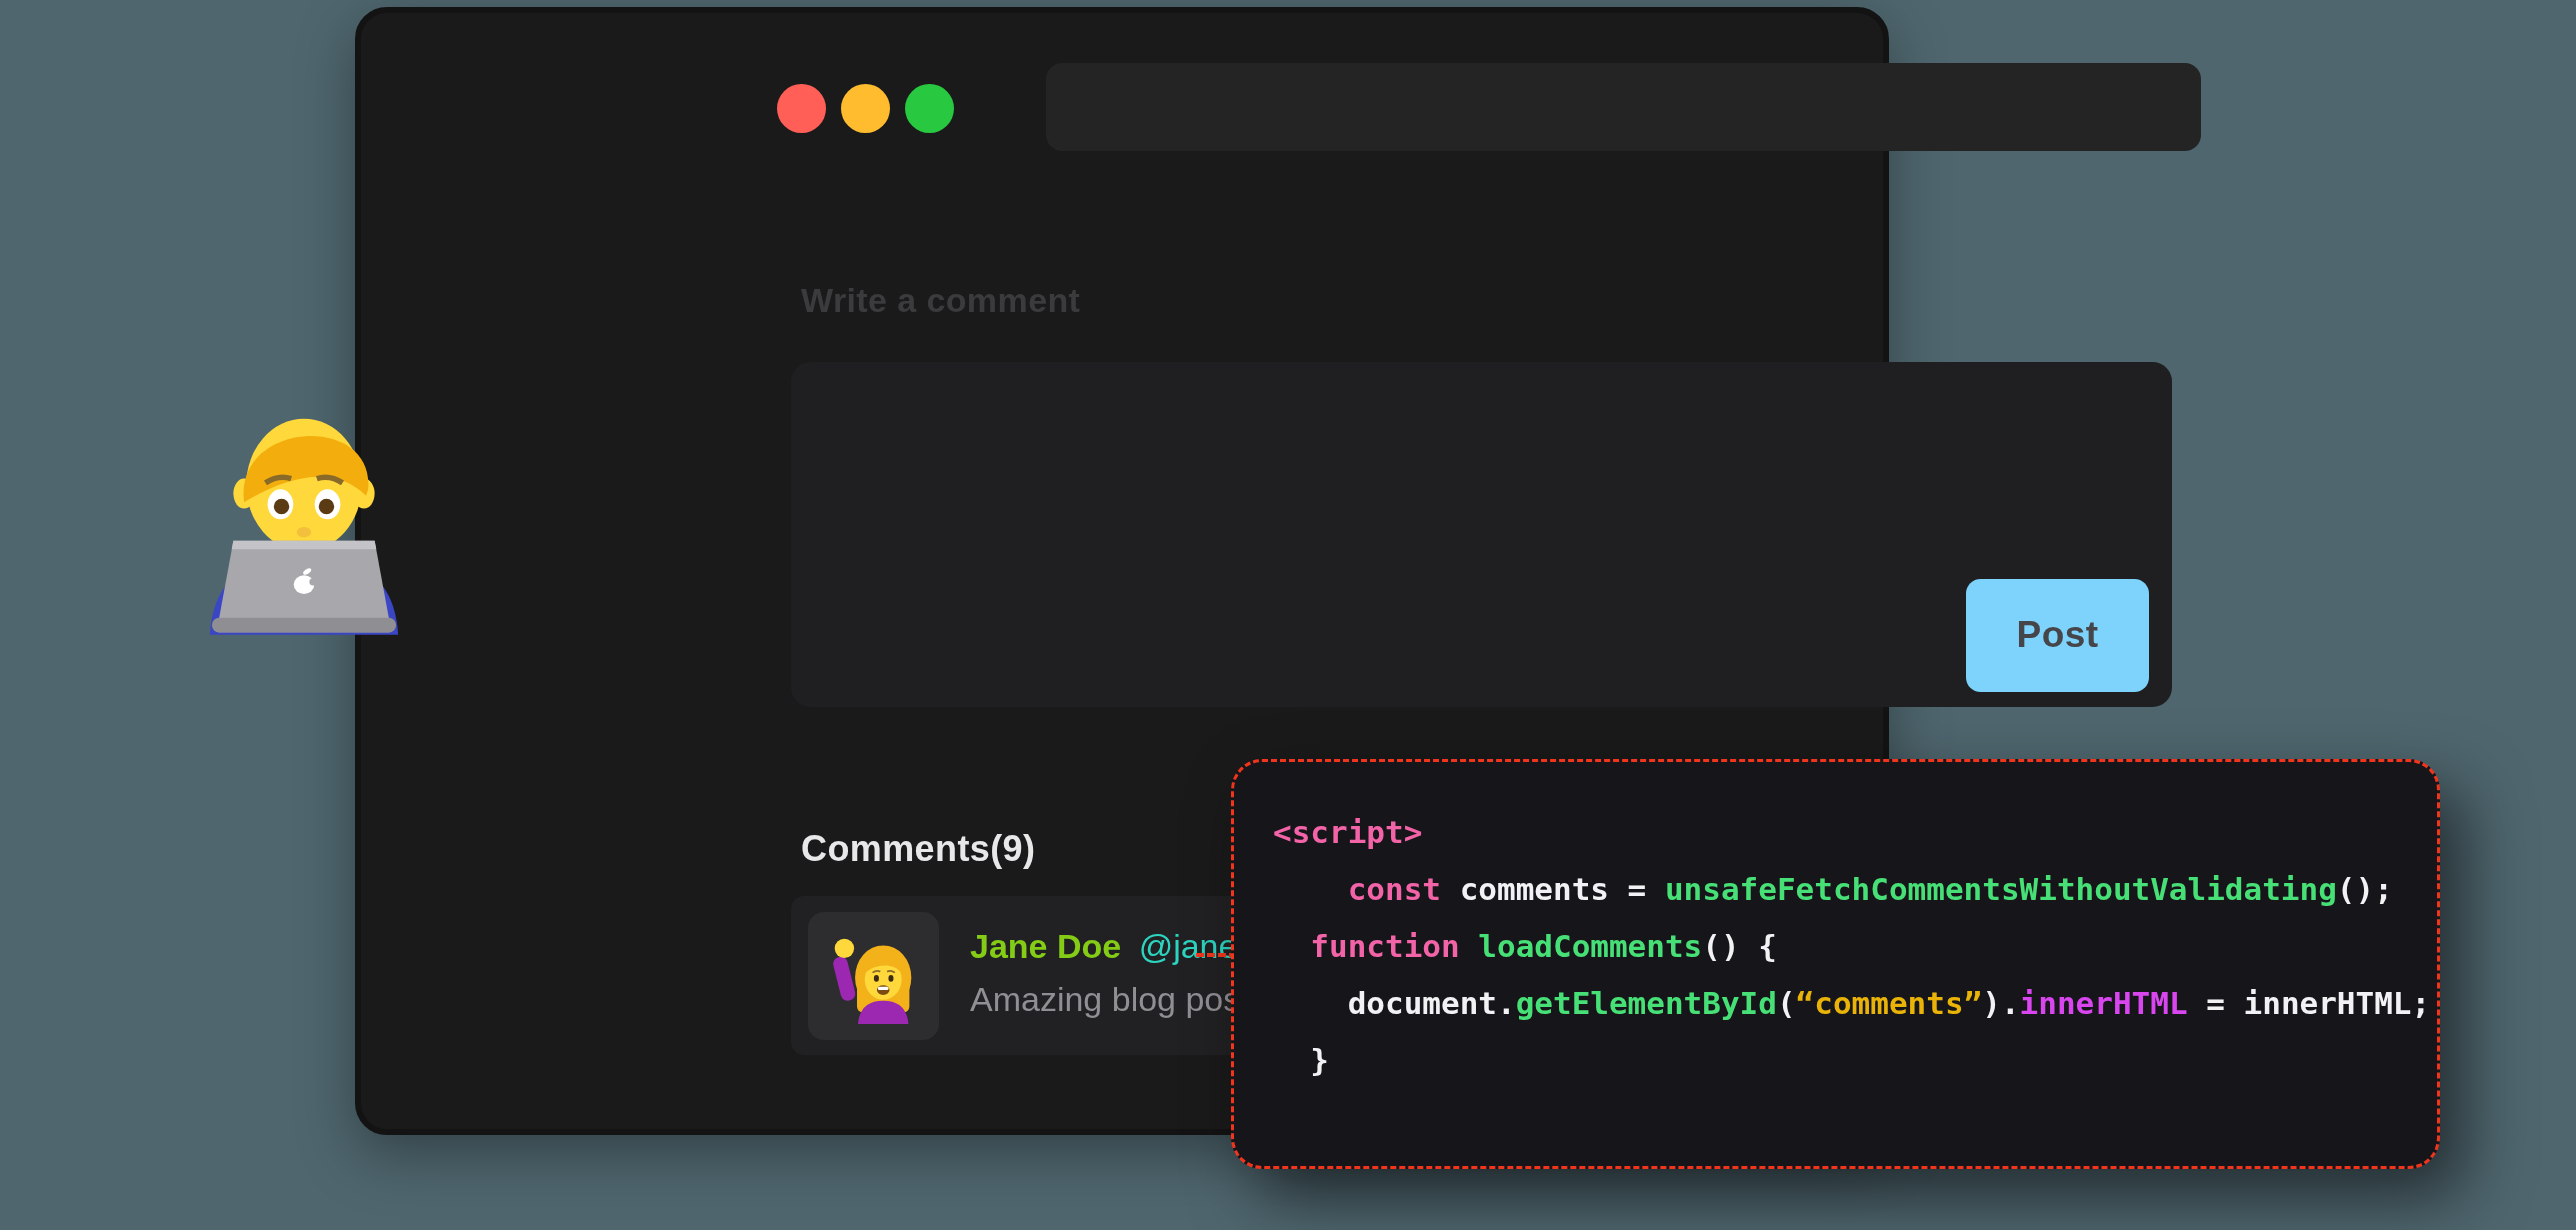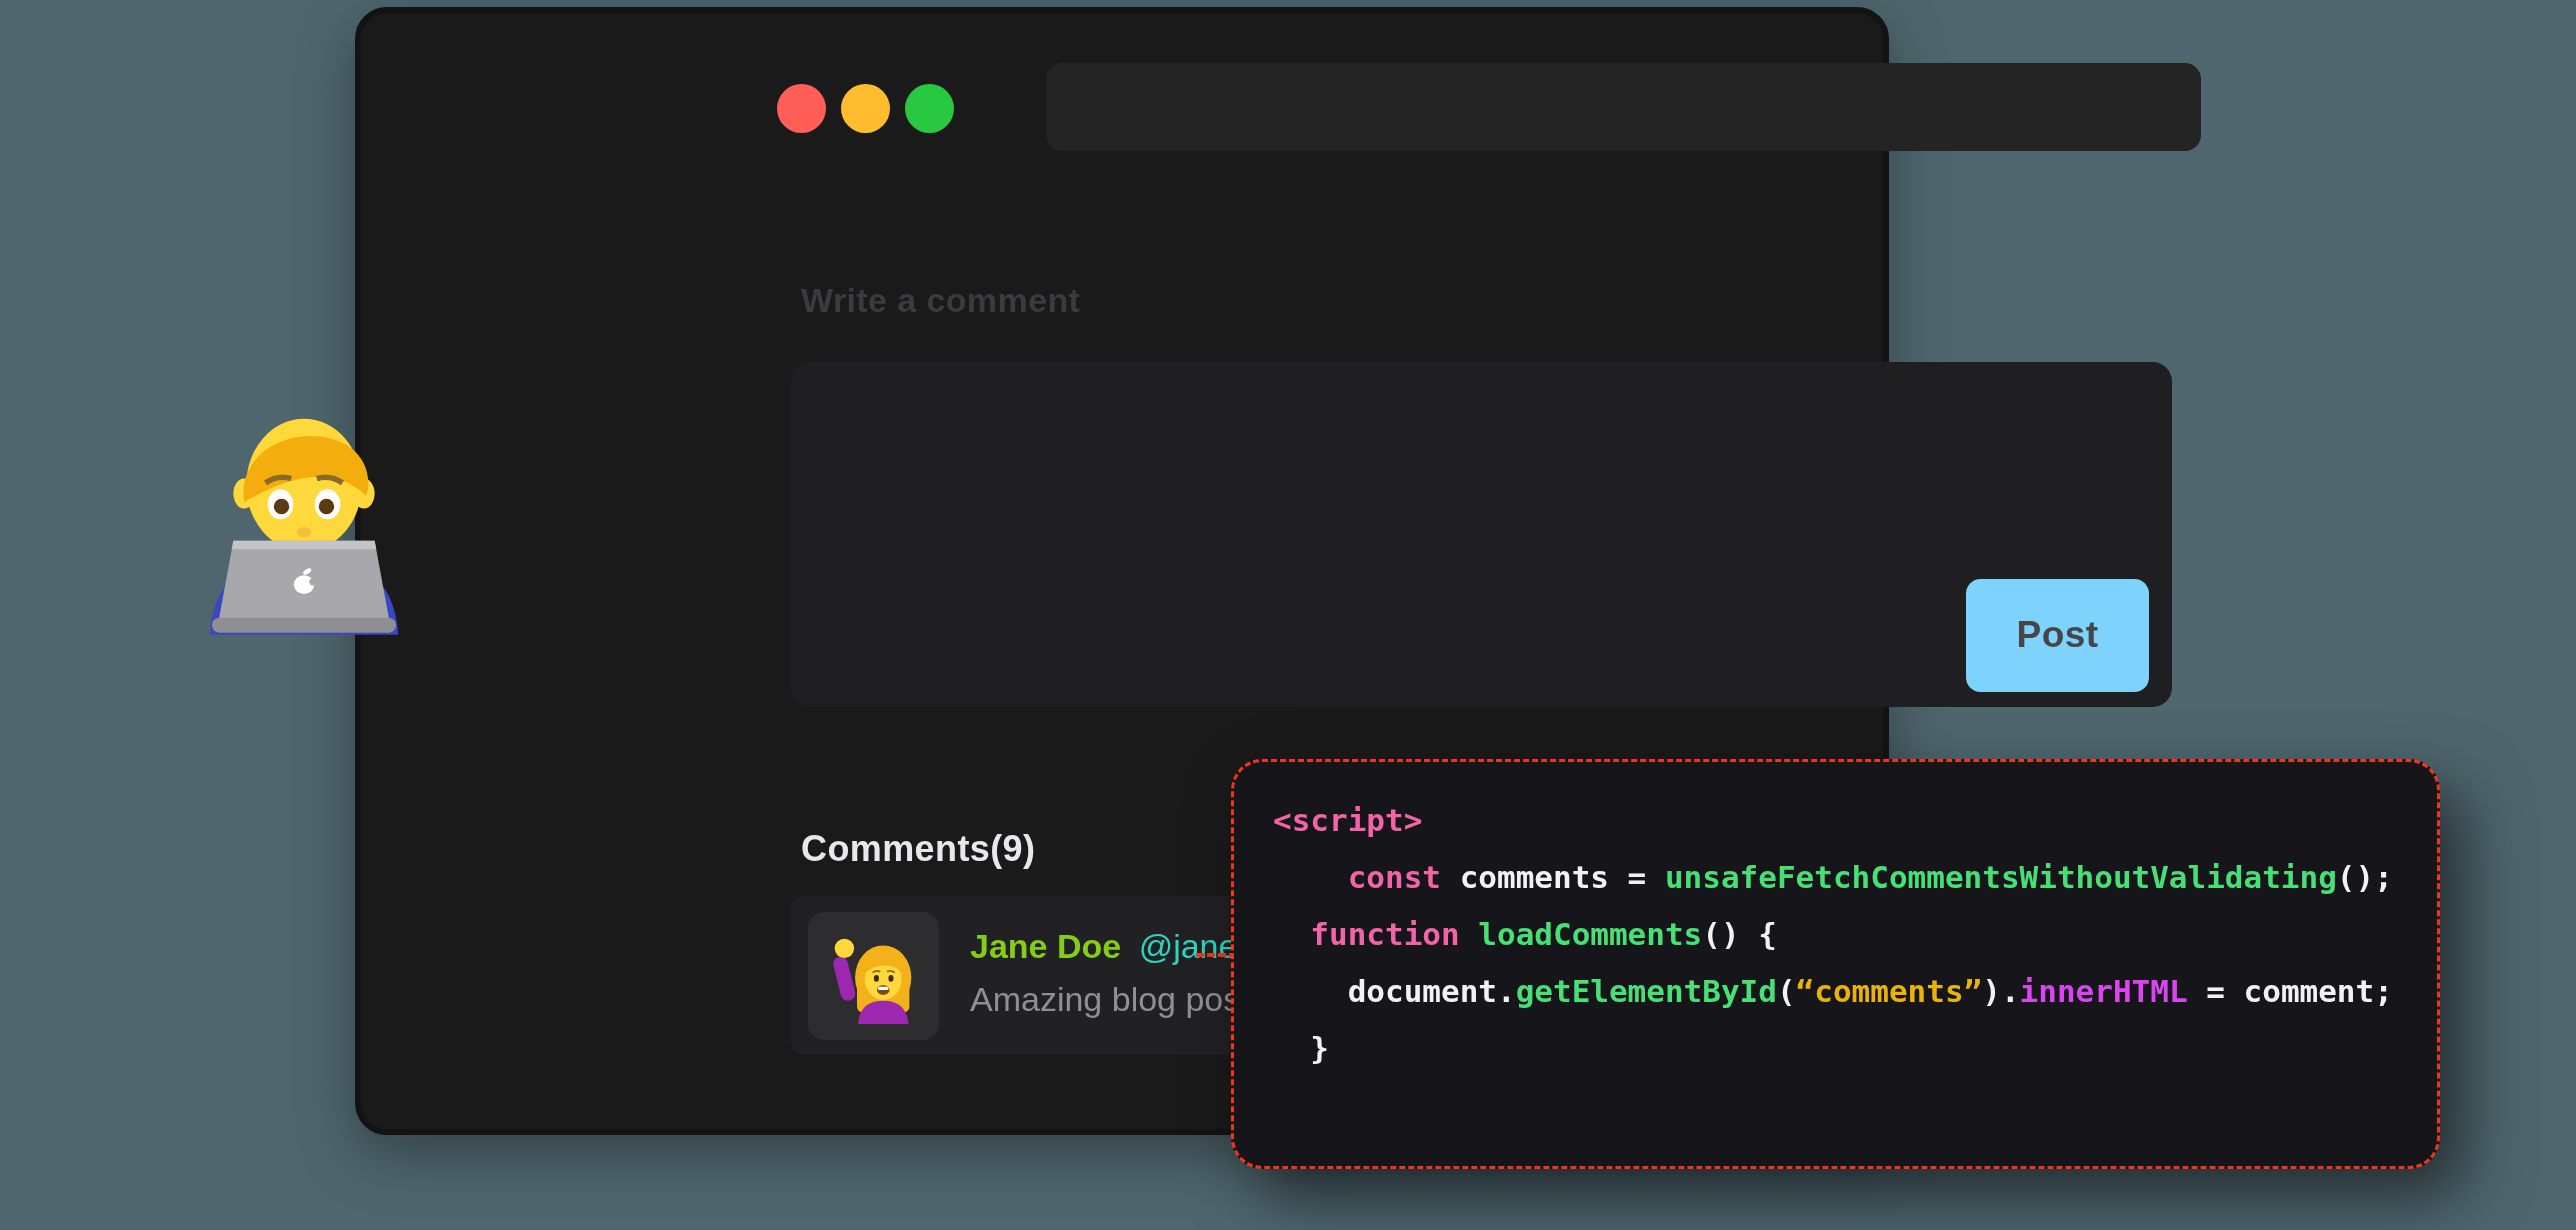--- a/index.html
+++ b/index.html
@@ -78,21 +78,21 @@
 
   
   .code-panel{
     position:absolute;left:1231px;top:759px;width:1209px;height:410px;
     background:#16161a;
     border:3.2px dashed #f1351d;
     border-radius:31px;
     box-sizing:border-box;
     box-shadow:24px 29px 65px rgba(0,0,0,.55);
     z-index:5;
-    padding:30px 0 0 39px;
+    padding:42px 0 0 39px;
   }
   .code-line{
     font-family:"DejaVu Sans Mono", monospace;
     font-size:31px;font-weight:bold;
     line-height:57px;white-space:pre;
   }
   .tok-pink{color:#f263a8;}
   .tok-green{color:#47e076;}
   .tok-white{color:#f2f2f4;}
   .tok-amber{color:#eab308;}
@@ -154,21 +154,21 @@
       <div class="comment-text">Amazing blog post!</div>
     </div>
   </div>
 
   <div class="connector-dashes"></div>
 
   <div class="code-panel">
     <div class="code-line"><span class="tok-pink">&lt;script&gt;</span></div>
     <div class="code-line"><span class="tok-pink">    const</span><span class="tok-white"> comments = </span><span class="tok-green">unsafeFetchCommentsWithoutValidating</span><span class="tok-white">();</span></div>
     <div class="code-line"><span class="tok-pink">  function </span><span class="tok-green">loadComments</span><span class="tok-white">() {</span></div>
-    <div class="code-line"><span class="tok-white">    document.</span><span class="tok-green">getElementById</span><span class="tok-white">(</span><span class="tok-amber">“comments”</span><span class="tok-white">).</span><span class="tok-orange">innerHTML</span><span class="tok-white"> = comment;</span></div>
+    <div class="code-line"><span class="tok-white">    document.</span><span class="tok-green">getElementById</span><span class="tok-white">(</span><span class="tok-amber">“comments”</span><span class="tok-white">).</span><span class="tok-orange">innerHTML</span><span class="tok-white"> = innerHTML;</span></div>
     <div class="code-line"><span class="tok-white">  }</span></div>
   </div>
 
   <svg class="person-emoji" viewBox="0 0 100 112">
     <path d="M6,112 Q8,82 32,80 L68,80 Q92,82 94,112 Z" fill="#3b46c4"></path>
     <ellipse cx="22" cy="46" rx="5" ry="7" fill="#ffd83b"></ellipse>
     <ellipse cx="78" cy="46" rx="5" ry="7" fill="#ffd83b"></ellipse>
     <ellipse cx="50" cy="42" rx="27" ry="31" fill="#ffd83b"></ellipse>
     <path d="M22,50 C17,12 83,8 80,44 L79,47 C64,32 42,38 22,50 Z" fill="#f3ae0e"></path>
     <path d="M32,41 q6,-4 12,-2" stroke="#8a6a28" stroke-width="2.6" fill="none"></path>

